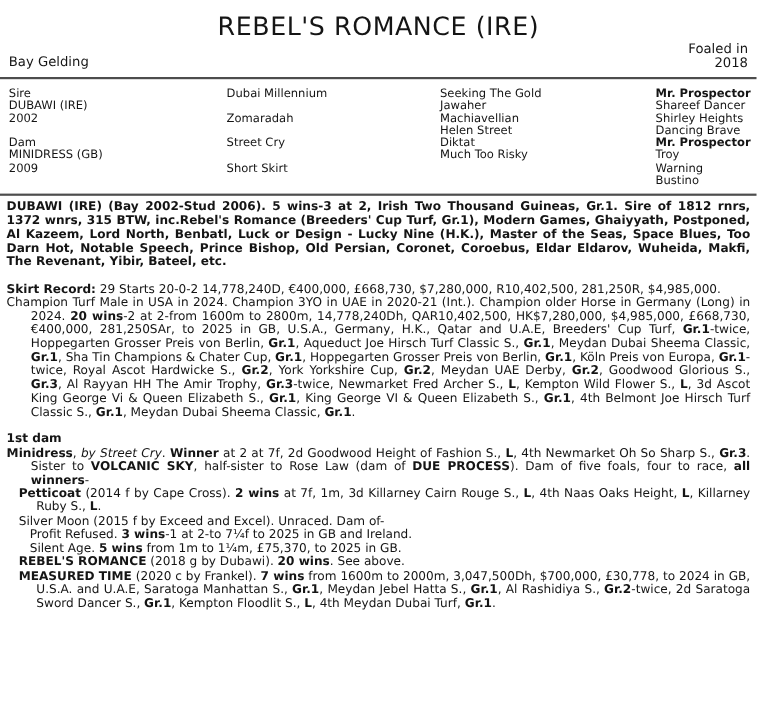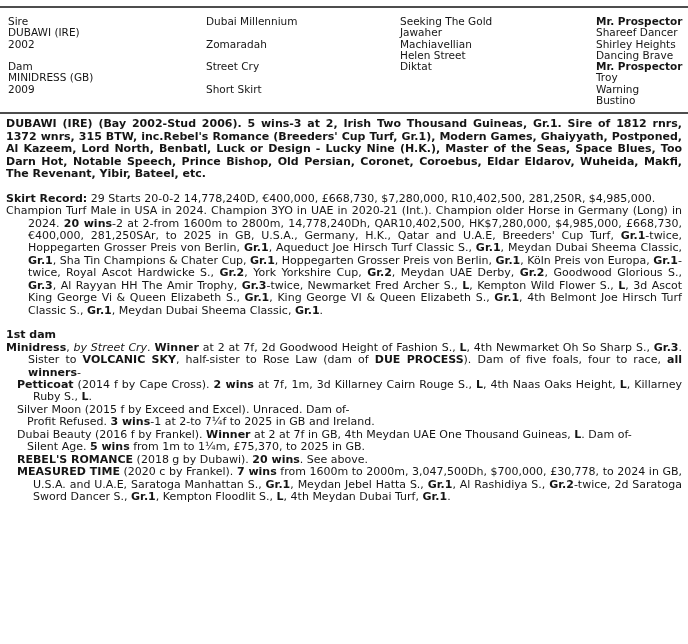--- a/index.html
+++ b/index.html
@@ -32,20 +32,30 @@
   .hang-perf { padding-left:22px; text-indent:-22px; }
   .hang-dam  { padding-left:22px; text-indent:-22px; }
   .prog1 { margin-left:11px !important; padding-left:16px; text-indent:-16px; }
   .prog2 { margin-left:21px !important; padding-left:13px; text-indent:-13px; }
 </style>
 </head>
 <body>
 
 <div class="page">
 
+  <div class="header">
+    <h1 class="title">REBEL'S ROMANCE (IRE)</h1>
+    <div class="subhead">
+      <span class="sex">Bay Gelding</span>
+      <div class="foaled">
+        <div>Foaled in</div>
+        <div>2018</div>
+      </div>
+    </div>
+  </div>
 
   <div class="rule"></div>
 
   <div class="pedigree">
     <div class="pcol">
       <div class="pline">Sire</div>
       <div class="pline">DUBAWI (IRE)</div>
       <div class="pline">2002</div>
       <div class="pline"></div>
       <div class="pline">Dam</div>
@@ -62,20 +72,21 @@
       <div class="pline"></div>
       <div class="pline">Short Skirt</div>
       <div class="pline"></div>
     </div>
     <div class="pcol">
       <div class="pline">Seeking The Gold</div>
       <div class="pline">Jawaher</div>
       <div class="pline">Machiavellian</div>
       <div class="pline">Helen Street</div>
       <div class="pline">Diktat</div>
+      <div class="pline">Much Too Risky</div>
     </div>
     <div class="pcol pcol4">
       <div class="pline b">Mr. Prospector</div>
       <div class="pline">Shareef Dancer</div>
       <div class="pline">Shirley Heights</div>
       <div class="pline">Dancing Brave</div>
       <div class="pline b">Mr. Prospector</div>
       <div class="pline">Troy</div>
       <div class="pline">Warning</div>
       <div class="pline">Bustino</div>
@@ -86,19 +97,18 @@
 
   <div class="docbody">
     <p><span class="b">DUBAWI (IRE) (Bay 2002-Stud 2006). 5 wins-3 at 2, Irish Two Thousand Guineas, Gr.1. Sire of 1812 rnrs, 1372 wnrs, 315 BTW, inc.Rebel's Romance (Breeders' Cup Turf, Gr.1), Modern Games, Ghaiyyath, Postponed, Al Kazeem, Lord North, Benbatl, Luck or Design - Lucky Nine (H.K.), Master of the Seas, Space Blues, Too Darn Hot, Notable Speech, Prince Bishop, Old Persian, Coronet, Coroebus, Eldar Eldarov, Wuheida, Makfi, The Revenant, Yibir, Bateel, etc.</span></p>
     <p class="gap hang-rr"><span class="b">Skirt Record:</span><span> 29 Starts 20-0-2 14,778,240D, €400,000, £668,730, $7,280,000, R10,402,500, 281,250R, $4,985,000.</span></p>
     <p class="hang-perf"><span>Champion Turf Male in USA in 2024. Champion 3YO in UAE in 2020-21 (Int.). Champion older Horse in Germany (Long) in 2024. </span><span class="b">20 wins</span><span>-2 at 2-from 1600m to 2800m, 14,778,240Dh, QAR10,402,500, HK$7,280,000, $4,985,000, £668,730, €400,000, 281,250SAr, to 2025 in GB, U.S.A., Germany, H.K., Qatar and U.A.E, Breeders' Cup Turf, </span><span class="b">Gr.1</span><span>-twice, Hoppegarten Grosser Preis von Berlin, </span><span class="b">Gr.1</span><span>, Aqueduct Joe Hirsch Turf Classic S., </span><span class="b">Gr.1</span><span>, Meydan Dubai Sheema Classic, </span><span class="b">Gr.1</span><span>, Sha Tin Champions &amp; Chater Cup, </span><span class="b">Gr.1</span><span>, Hoppegarten Grosser Preis von Berlin, </span><span class="b">Gr.1</span><span>, Köln Preis von Europa, </span><span class="b">Gr.1</span><span>-twice, Royal Ascot Hardwicke S., </span><span class="b">Gr.2</span><span>, York Yorkshire Cup, </span><span class="b">Gr.2</span><span>, Meydan UAE Derby, </span><span class="b">Gr.2</span><span>, Goodwood Glorious S., </span><span class="b">Gr.3</span><span>, Al Rayyan HH The Amir Trophy, </span><span class="b">Gr.3</span><span>-twice, Newmarket Fred Archer S., </span><span class="b">L</span><span>, Kempton Wild Flower S., </span><span class="b">L</span><span>, 3d Ascot King George Vi &amp; Queen Elizabeth S., </span><span class="b">Gr.1</span><span>, King George VI &amp; Queen Elizabeth S., </span><span class="b">Gr.1</span><span>, 4th Belmont Joe Hirsch Turf Classic S., </span><span class="b">Gr.1</span><span>, Meydan Dubai Sheema Classic, </span><span class="b">Gr.1</span><span>.</span></p>
     <p class="gap b">1st dam</p>
     <p class="hang-dam"><span class="b">Minidress</span><span>, </span><span class="i">by Street Cry</span><span>. </span><span class="b">Winner</span><span> at 2 at 7f, 2d Goodwood Height of Fashion S., </span><span class="b">L</span><span>, 4th Newmarket Oh So Sharp S., </span><span class="b">Gr.3</span><span>. Sister to </span><span class="b">VOLCANIC SKY</span><span>, half-sister to Rose Law (dam of </span><span class="b">DUE PROCESS</span><span>). Dam of five foals, four to race, </span><span class="b">all winners</span><span>-</span></p>
     <p class="prog1"><span class="b">Petticoat</span><span> (2014 f by Cape Cross). </span><span class="b">2 wins</span><span> at 7f, 1m, 3d Killarney Cairn Rouge S., </span><span class="b">L</span><span>, 4th Naas Oaks Height, </span><span class="b">L</span><span>, Killarney Ruby S., </span><span class="b">L</span><span>.</span></p>
     <p class="prog1"><span>Silver Moon (2015 f by Exceed and Excel). Unraced. Dam of-</span></p>
     <p class="prog2"><span>Profit Refused. </span><span class="b">3 wins</span><span>-1 at 2-to 7¼f to 2025 in GB and Ireland.</span></p>
-    <p class="prog1"><span>Dubai Beauty (2016 f by Frankel). </span><span class="b">Winner</span><span> at 2 at 7f in GB, 4th Meydan UAE One Thousand Guineas, </span><span class="b">L</span><span>. Dam of-</span></p>
     <p class="prog2"><span>Silent Age. </span><span class="b">5 wins</span><span> from 1m to 1¼m, £75,370, to 2025 in GB.</span></p>
     <p class="prog1"><span class="b">REBEL'S ROMANCE</span><span> (2018 g by Dubawi). </span><span class="b">20 wins</span><span>. See above.</span></p>
     <p class="prog1"><span class="b">MEASURED TIME</span><span> (2020 c by Frankel). </span><span class="b">7 wins</span><span> from 1600m to 2000m, 3,047,500Dh, $700,000, £30,778, to 2024 in GB, U.S.A. and U.A.E, Saratoga Manhattan S., </span><span class="b">Gr.1</span><span>, Meydan Jebel Hatta S., </span><span class="b">Gr.1</span><span>, Al Rashidiya S., </span><span class="b">Gr.2</span><span>-twice, 2d Saratoga Sword Dancer S., </span><span class="b">Gr.1</span><span>, Kempton Floodlit S., </span><span class="b">L</span><span>, 4th Meydan Dubai Turf, </span><span class="b">Gr.1</span><span>.</span></p>
   </div>
 
 </div>
 
 </body></html>

